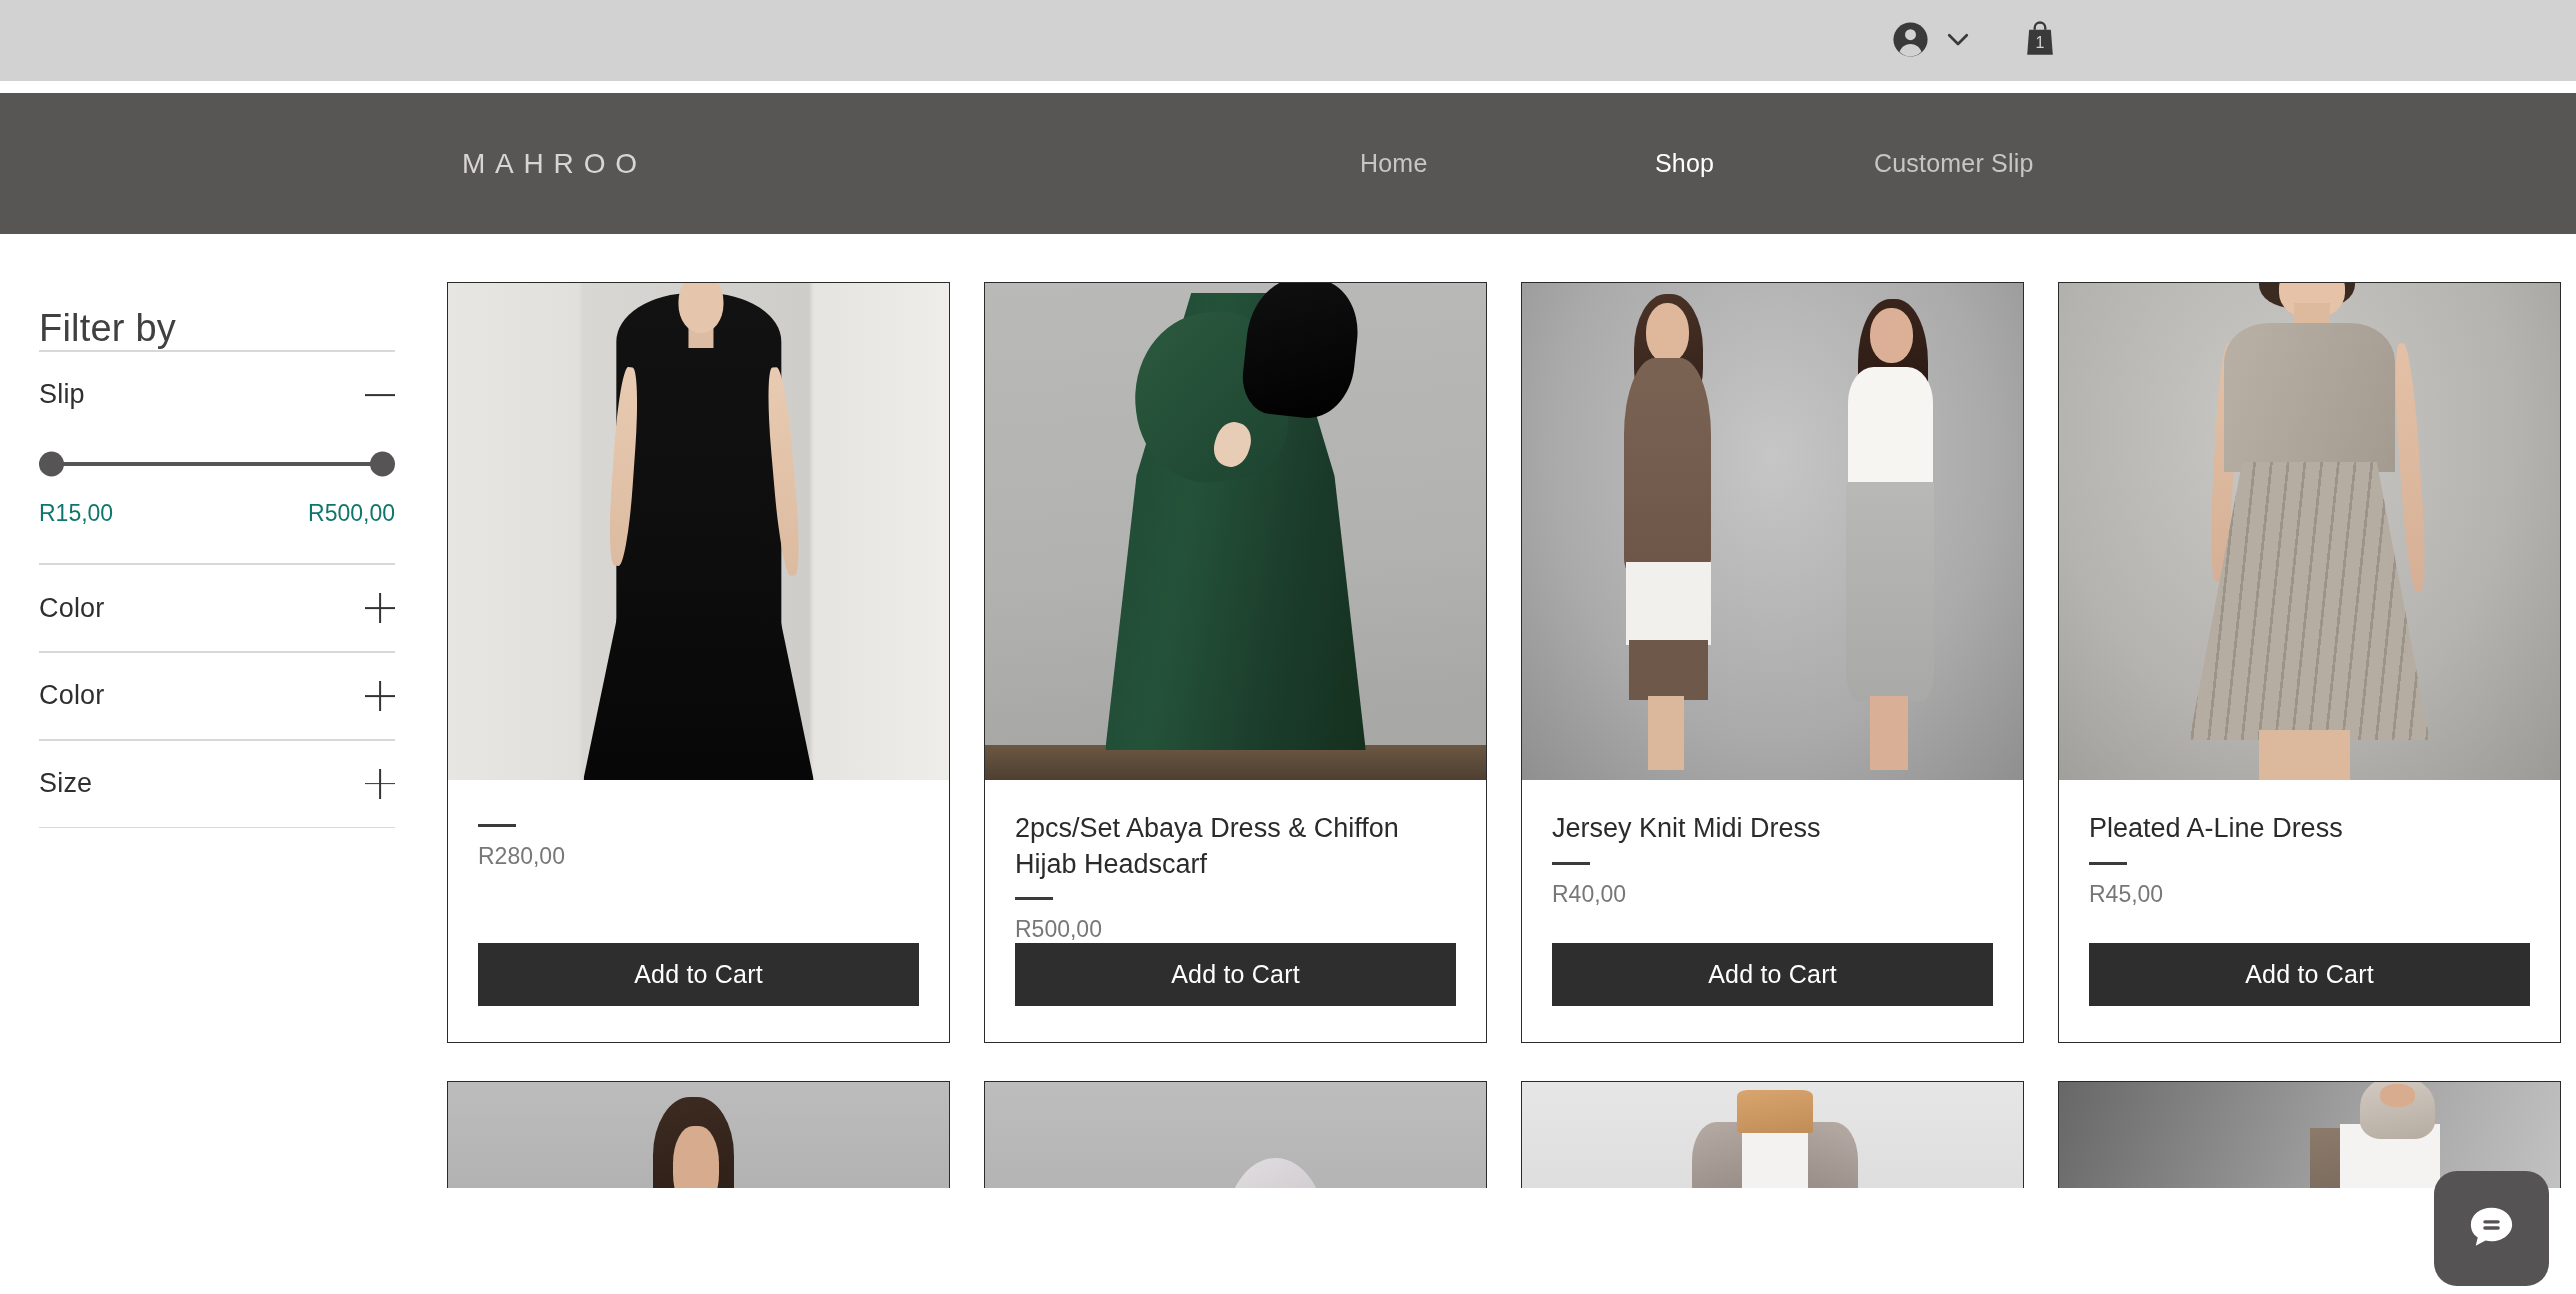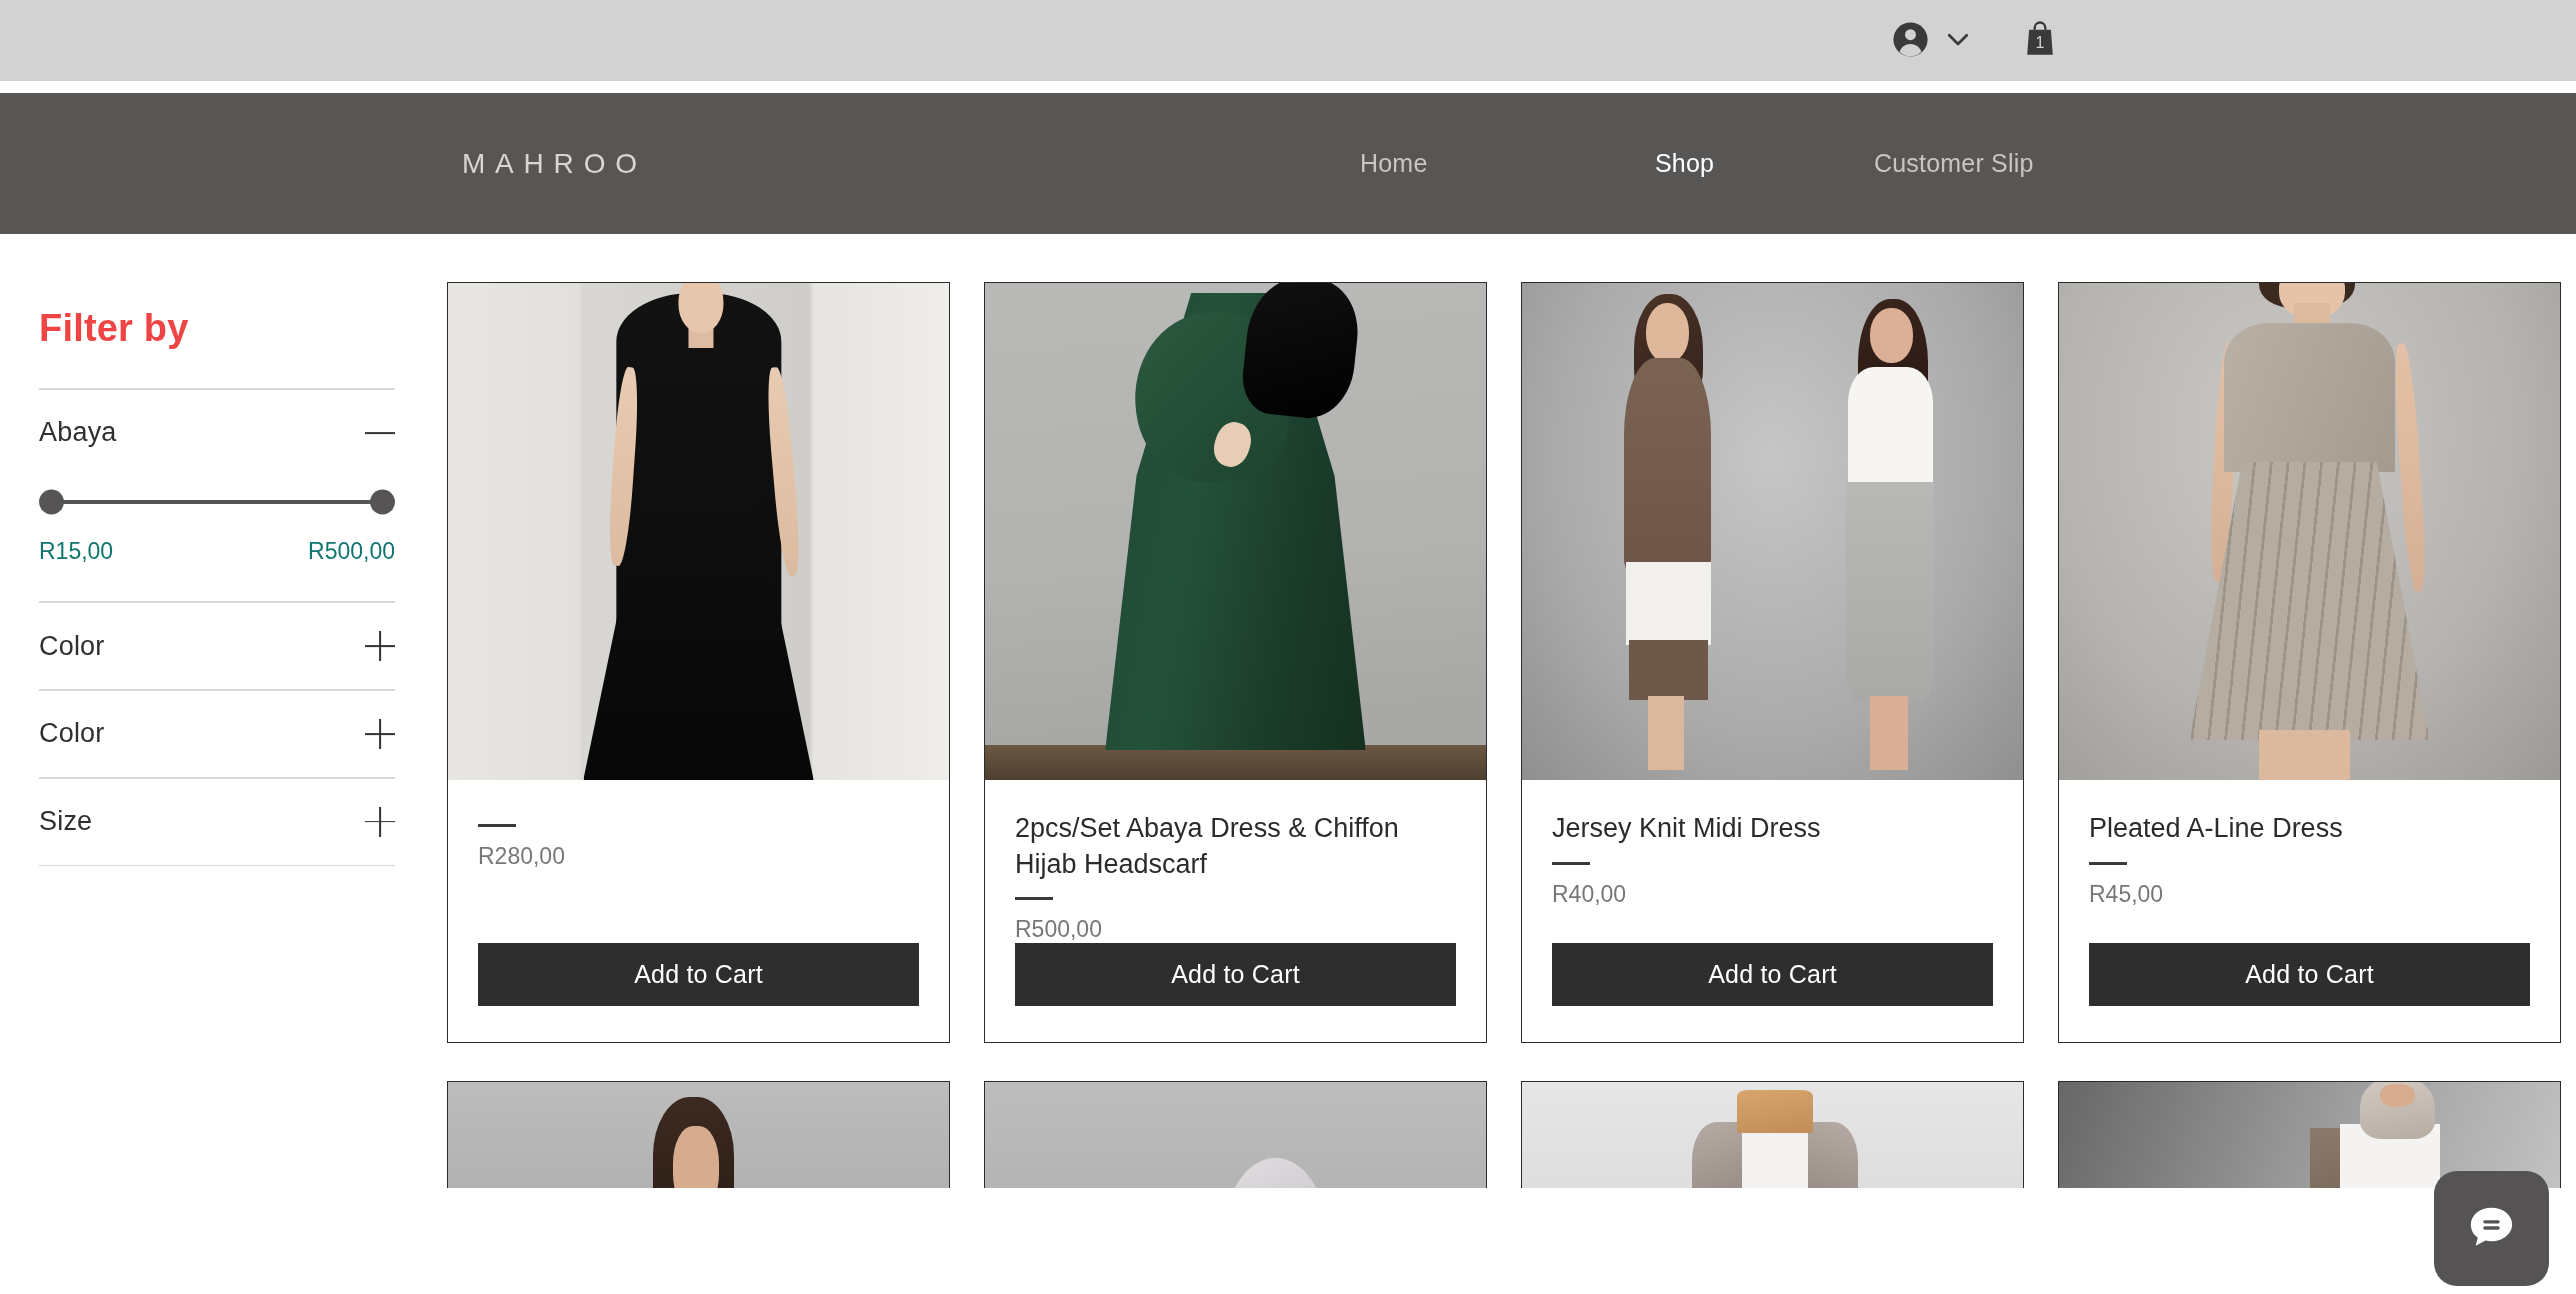--- a/index.html
+++ b/index.html
@@ -125,23 +125,22 @@
 
   
   .sidebar {
     width: 447px;
     padding-left: 39px;
     padding-top: 73px;
     flex: 0 0 447px;
   }
   .filter-title {
     font-size: 38px;
-    color: #ef4444;
-    font-weight: 700;
-    margin-bottom: 38px;
+    color: #404040;
+    font-weight: 400;
     letter-spacing: 0.2px;
   }
   .filter-divider {
     width: 356px;
     height: 1.8px;
     background: #d8d8d8;
   }
   .filter-section {
     width: 356px;
   }
@@ -458,21 +457,21 @@
 
 <div class="page">
 
   <aside class="sidebar">
     <div class="filter-title">Filter by</div>
 
     <div class="filter-divider"></div>
 
     <div class="filter-section">
       <div class="filter-row">
-        <span class="filter-label">Abaya</span>
+        <span class="filter-label">Slip</span>
         <span class="toggle-icon minus"></span>
       </div>
       <div class="slider-area">
         <div class="slider-track">
           <div class="slider-rail"></div>
           <div class="slider-knob low"></div>
           <div class="slider-knob high"></div>
         </div>
         <div class="slider-values">
           <span>R15,00</span>

